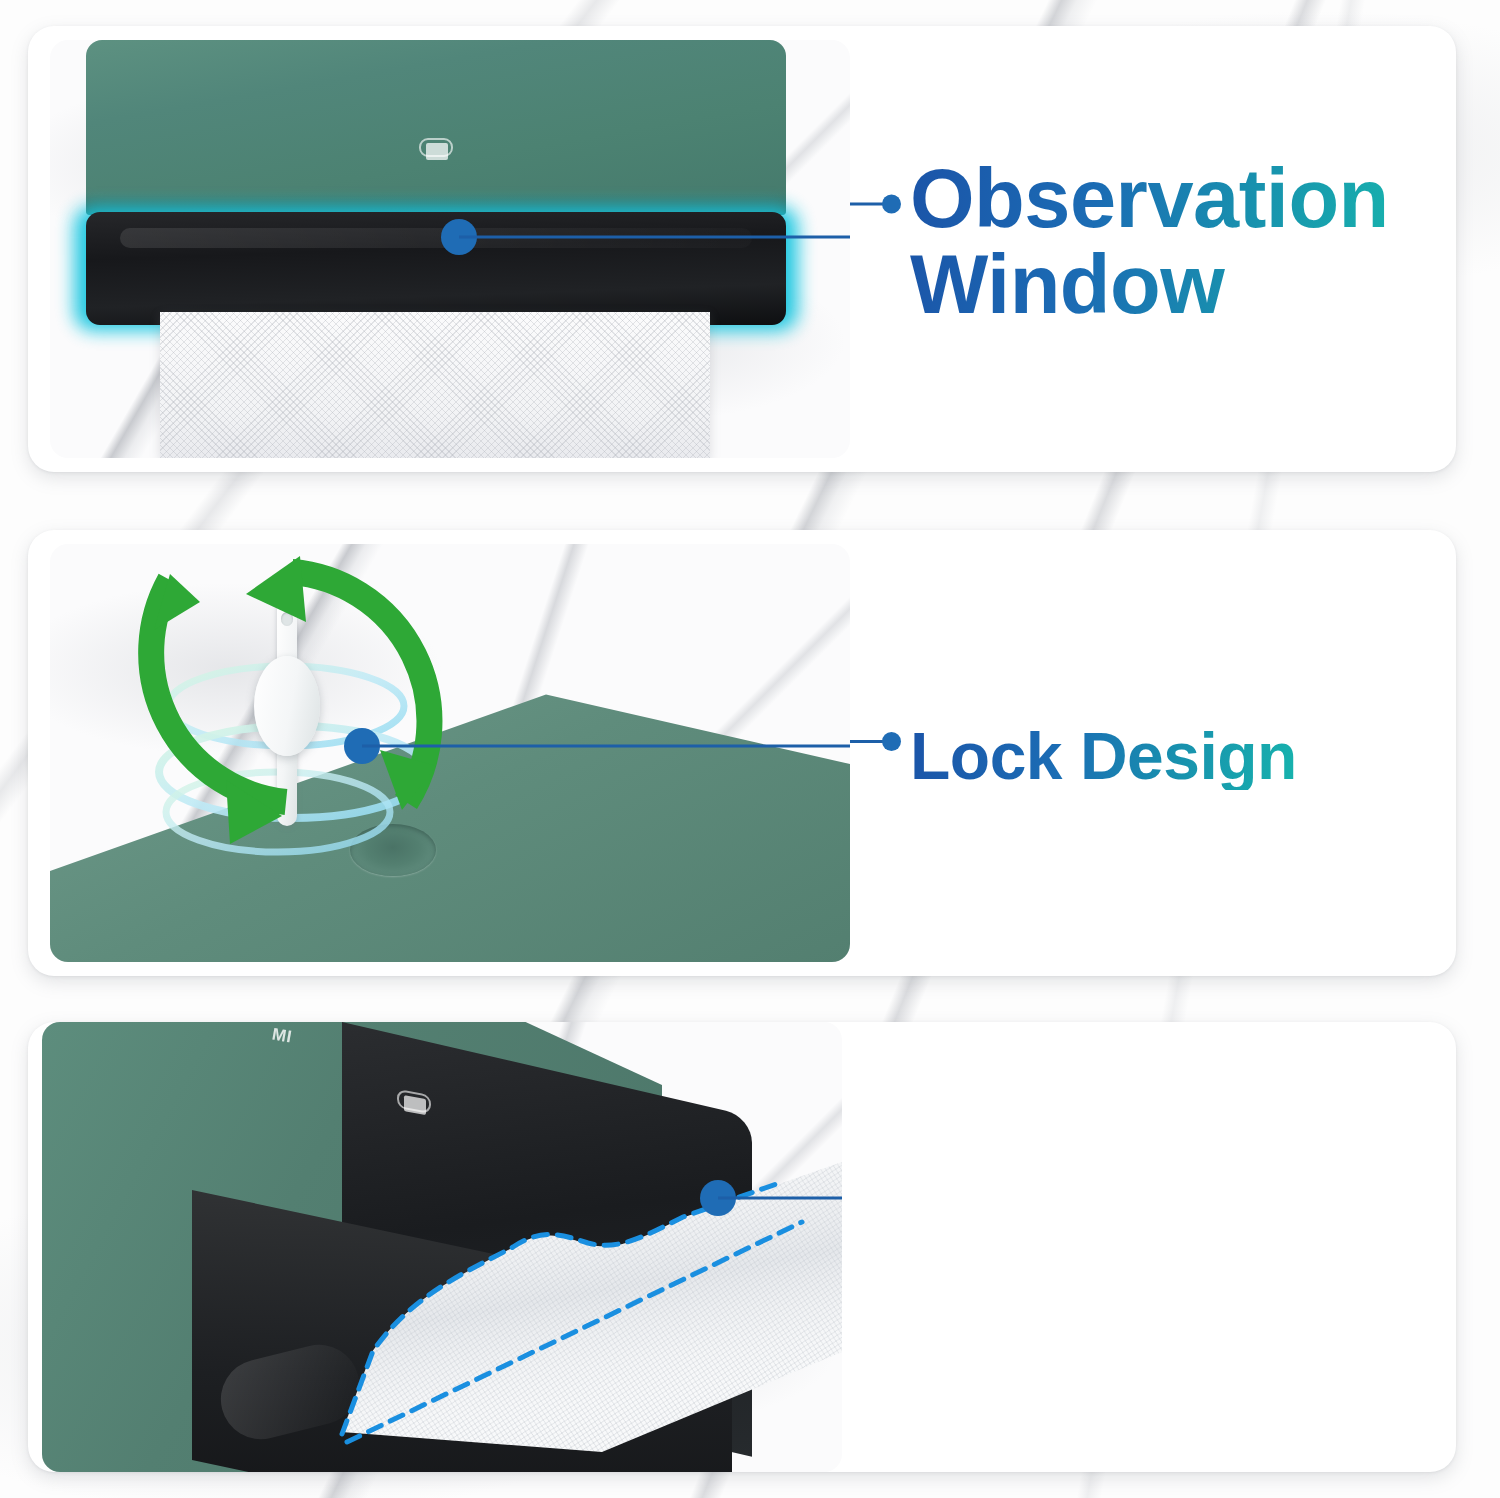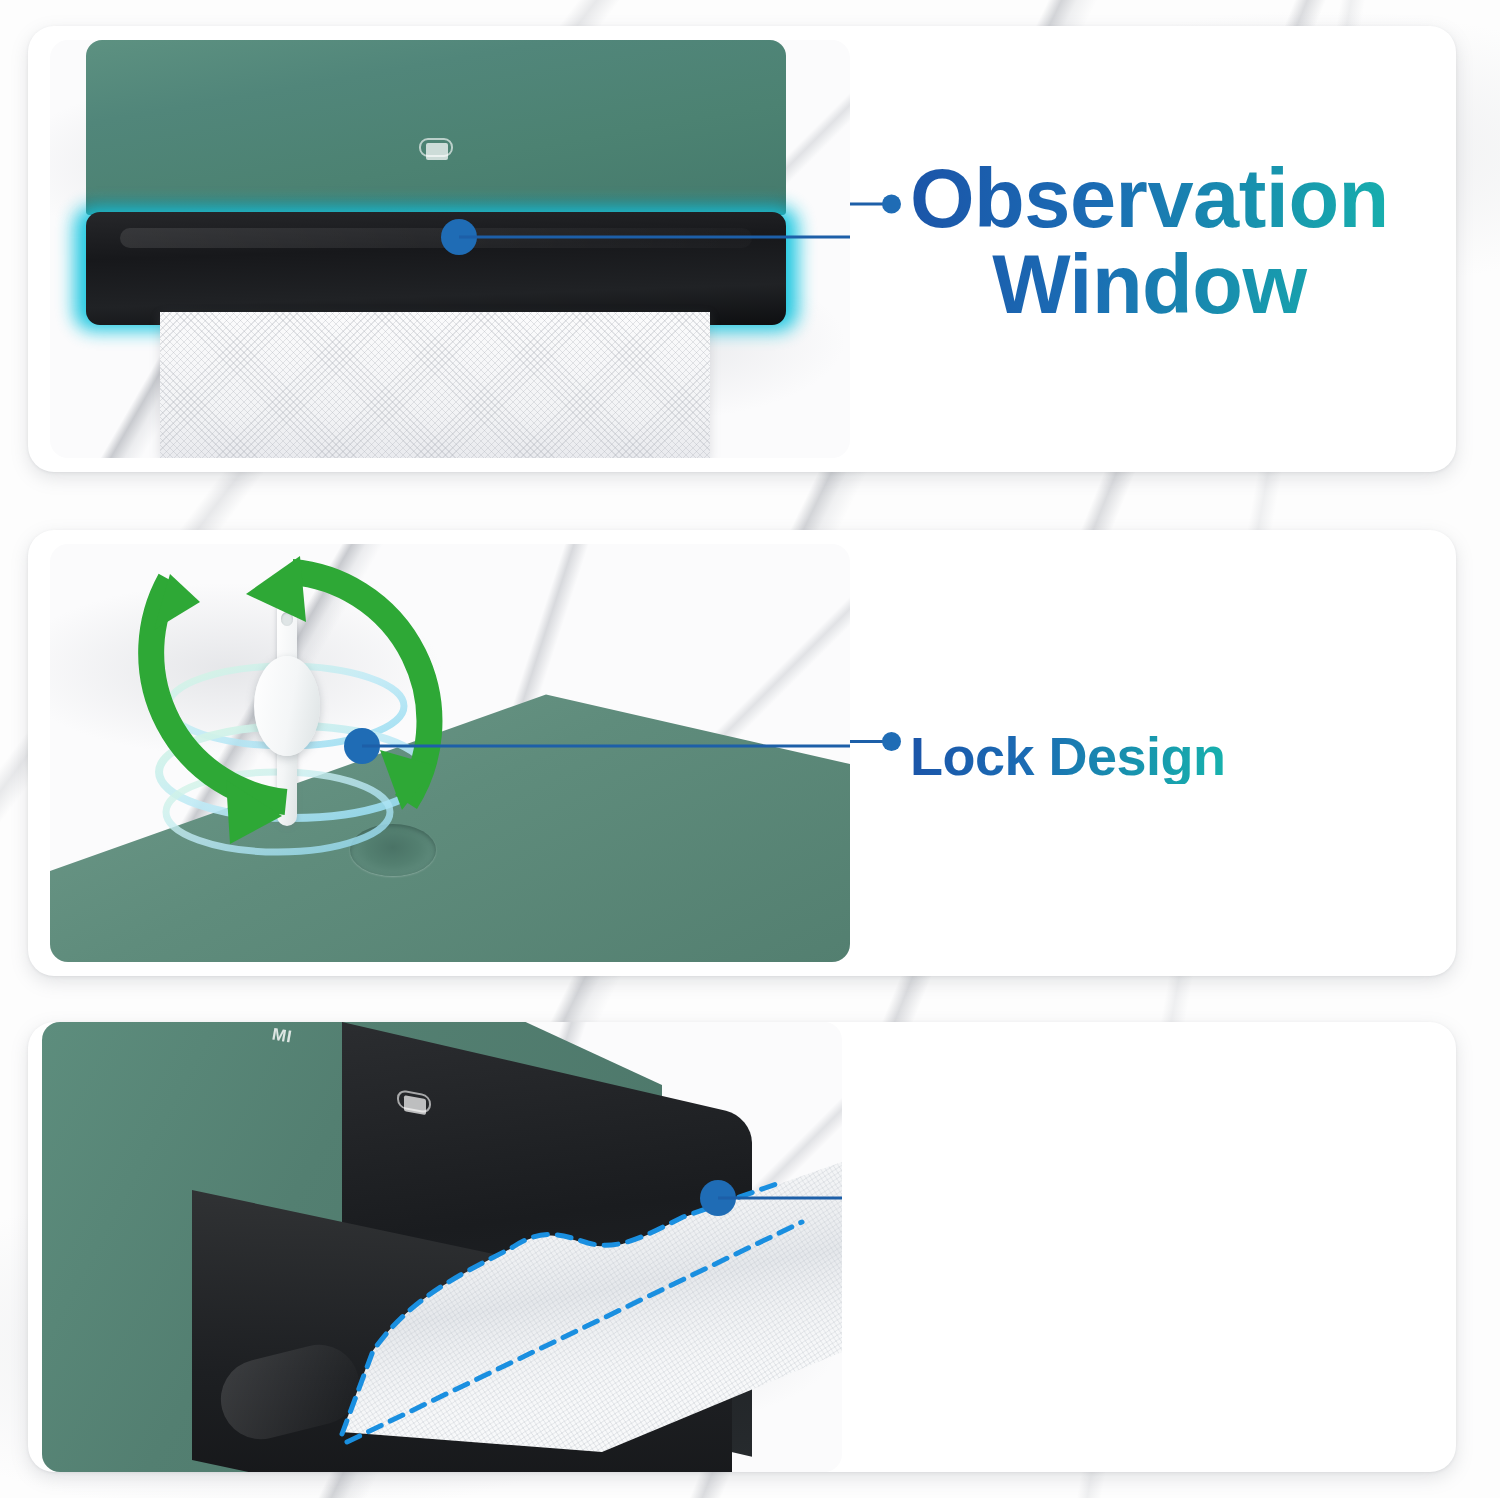--- a/index.html
+++ b/index.html
@@ -76,22 +76,22 @@
 
   .feature-title{
     font-weight:bold;
     letter-spacing:-0.5px;
     line-height:1.04;
     background:linear-gradient(100deg,#1b54a8 0%, #1b6cb4 38%, #1890ae 68%, #17b3ad 100%);
     -webkit-background-clip:text; background-clip:text;
     color:transparent; -webkit-text-fill-color:transparent;
     white-space:pre-line;
   }
-  #panel-1 .feature-title{ font-size:83px;text-align:center; }
-  #panel-2 .feature-title{ font-size:54px; }
+  #panel-1 .feature-title{ font-size:83px; }
+  #panel-2 .feature-title{ font-size:66px; }
   #panel-3 .feature-title{ font-size:83px; }
 
   
   .p1-body{
     position:absolute; left:36px; top:0; width:700px; height:175px;
     background:linear-gradient(170deg,#5d9181 0%, #51867a 28%, #4c8272 62%, #457a6c 100%);
     border-radius:16px 16px 4px 4px;
   }
   .p1-body:after{
     content:""; position:absolute; left:0; right:0; bottom:0; height:22px;

